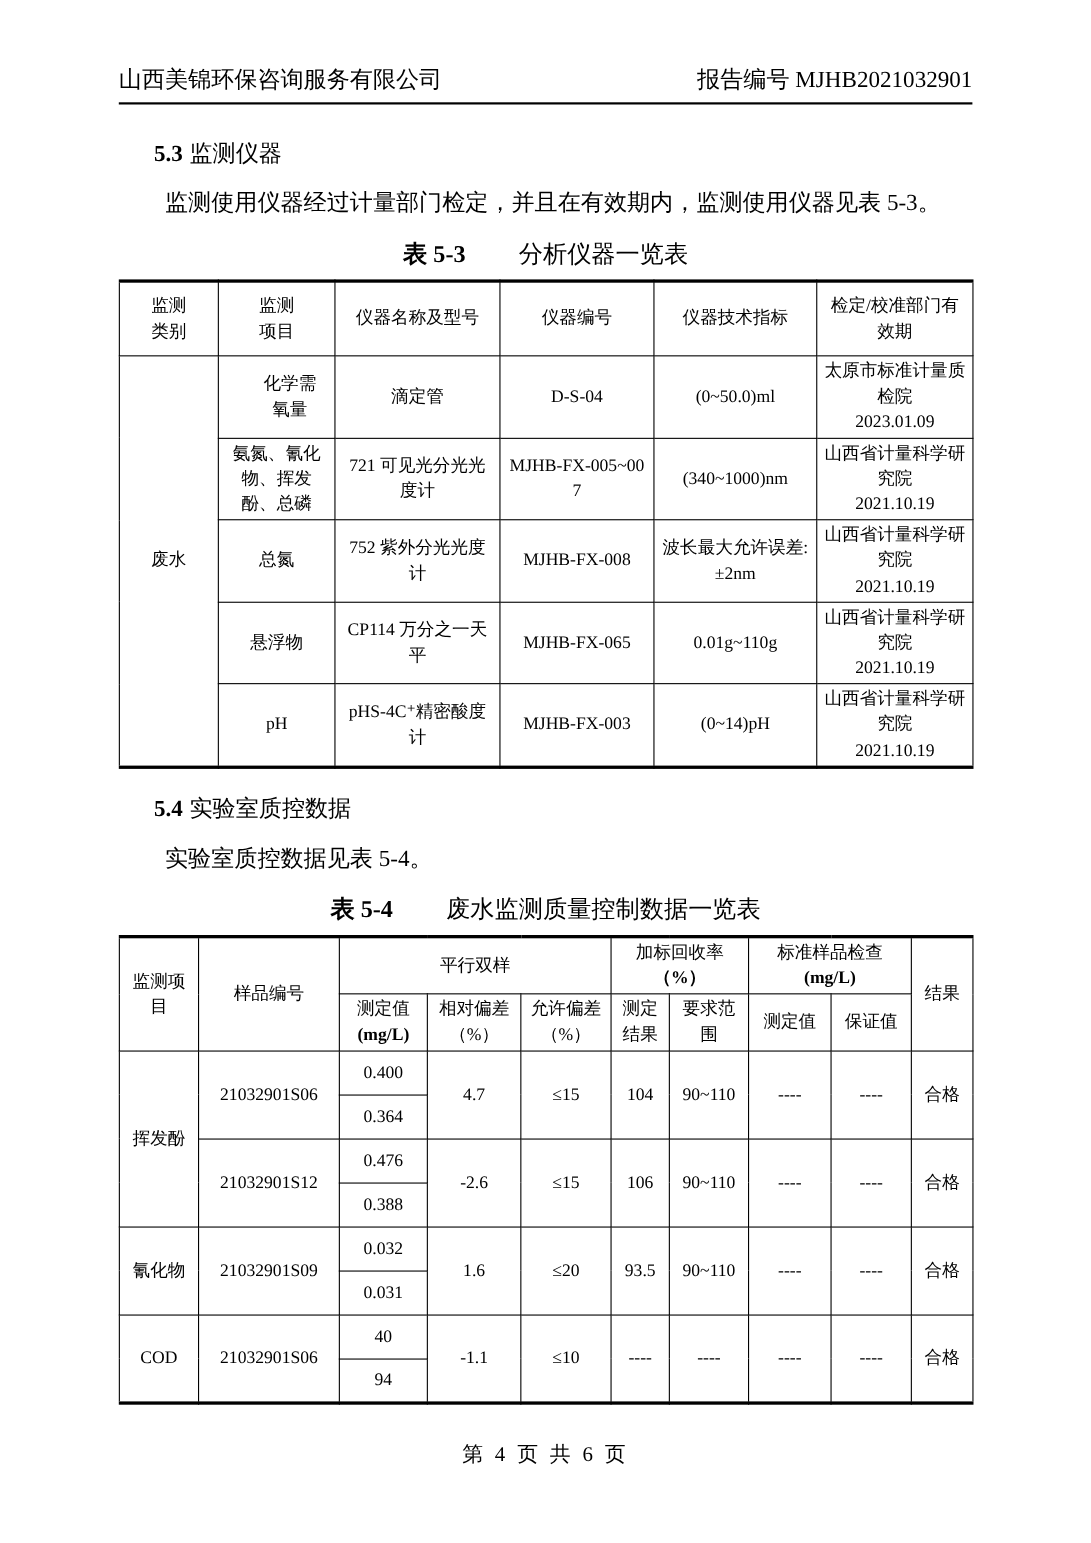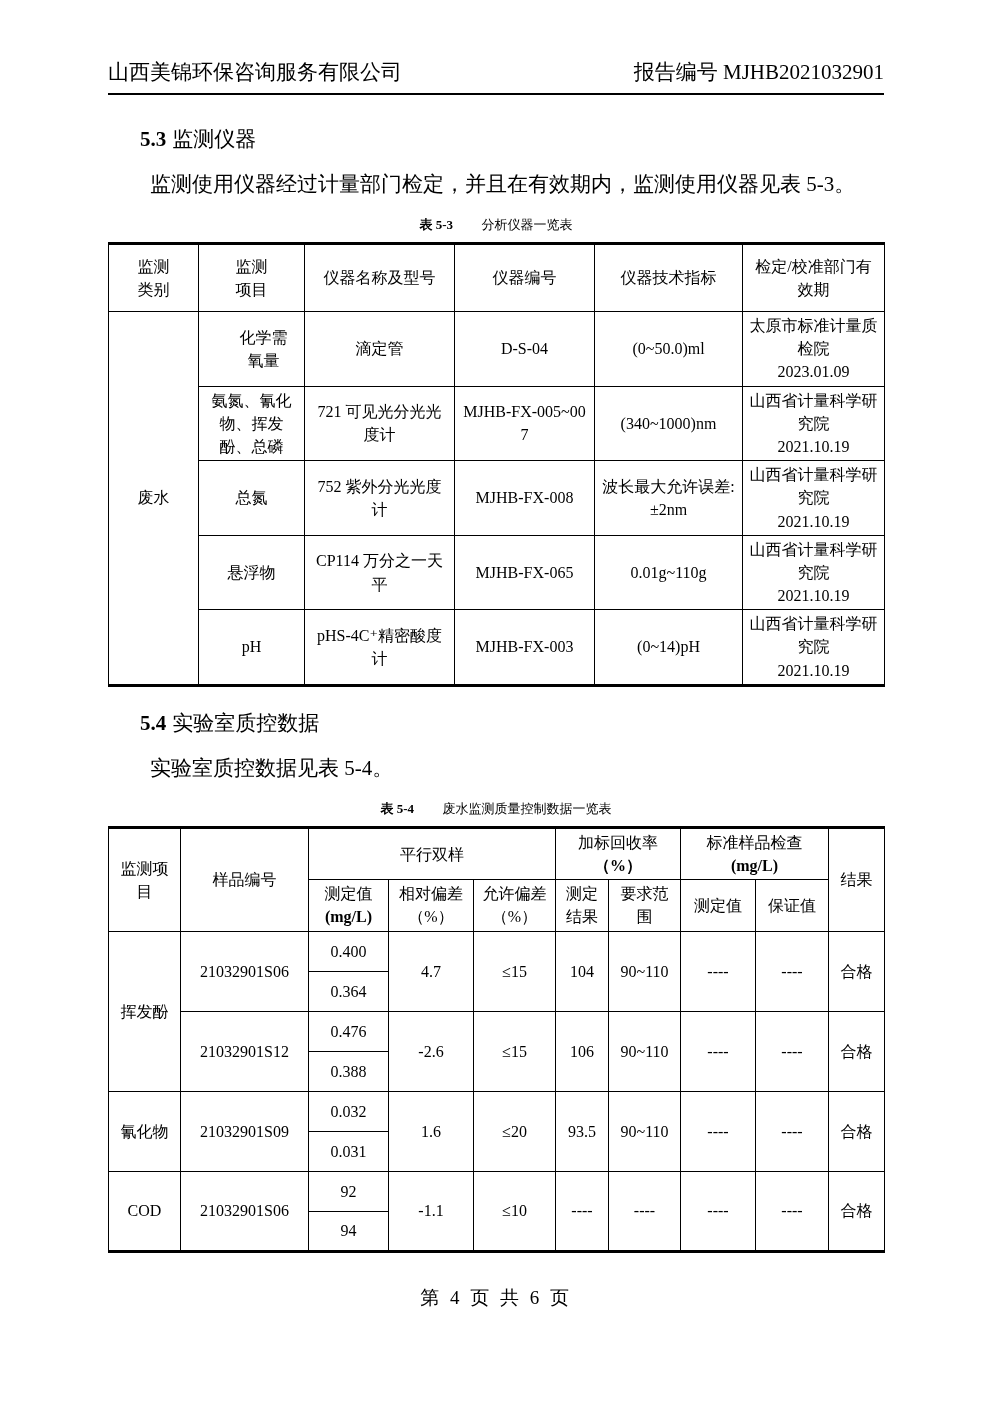--- a/index.html
+++ b/index.html
@@ -20,21 +20,21 @@
 
   .section-heading { margin: 30px 0 6px 0; font-size: 21px; }
   .section-heading .num { font-weight: bold; margin-right: 6px; margin-left: 32px; }
 
   .body-paragraph {
     font-size: 21px; line-height: 2.05; text-indent: 2em;
     margin: 10px 0 2px 0;
   }
 
   .table-caption {
-    text-align: center; font-size: 13px; margin: 10px 0 8px 0;
+    text-align: center; font-size: 22px; margin: 10px 0 8px 0;
   }
   .table-caption .prefix { font-weight: bold; margin-right: 2.2em; }
 
   table {
     border-collapse: collapse; table-layout: fixed; width: 776px;
     border-top: 3px solid #000; border-bottom: 3px solid #000;
   }
   th, td {
     border: 1px solid #000; text-align: center; vertical-align: middle;
     font-weight: normal; font-size: 16px; line-height: 1.45; padding: 2px 5px;
@@ -241,21 +241,21 @@
       <td rowspan="2">----</td>
       <td rowspan="2">合格</td>
     </tr>
     <tr class="brow">
       <td>0.031</td>
     </tr>
 
     <tr class="brow">
       <td rowspan="2">COD</td>
       <td rowspan="2">21032901S06</td>
-      <td>92</td>
+      <td>40</td>
       <td rowspan="2">-1.1</td>
       <td rowspan="2">≤10</td>
       <td rowspan="2">----</td>
       <td rowspan="2">----</td>
       <td rowspan="2">----</td>
       <td rowspan="2">----</td>
       <td rowspan="2">合格</td>
     </tr>
     <tr class="brow">
       <td>94</td>

